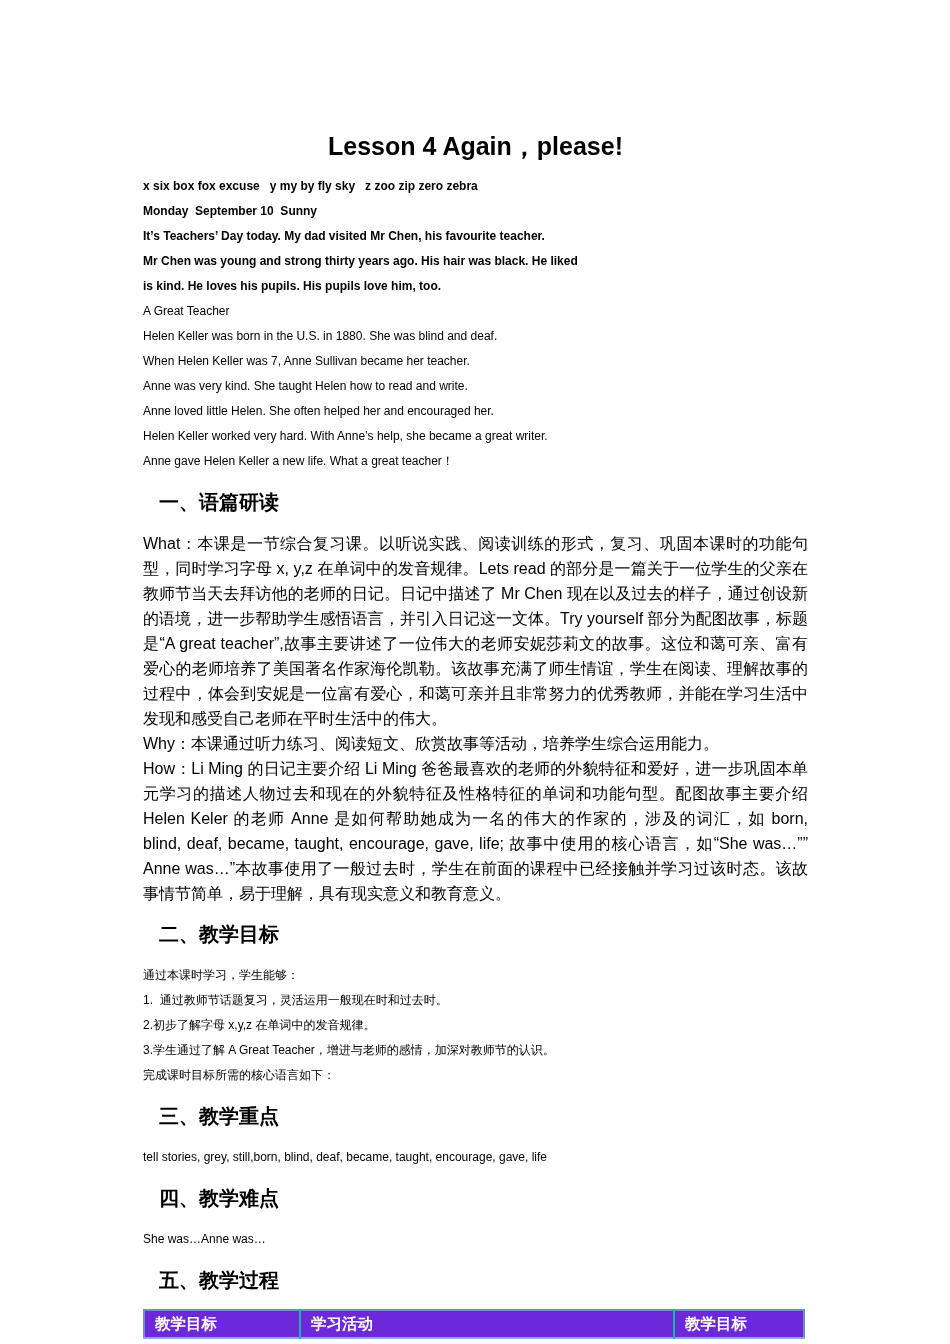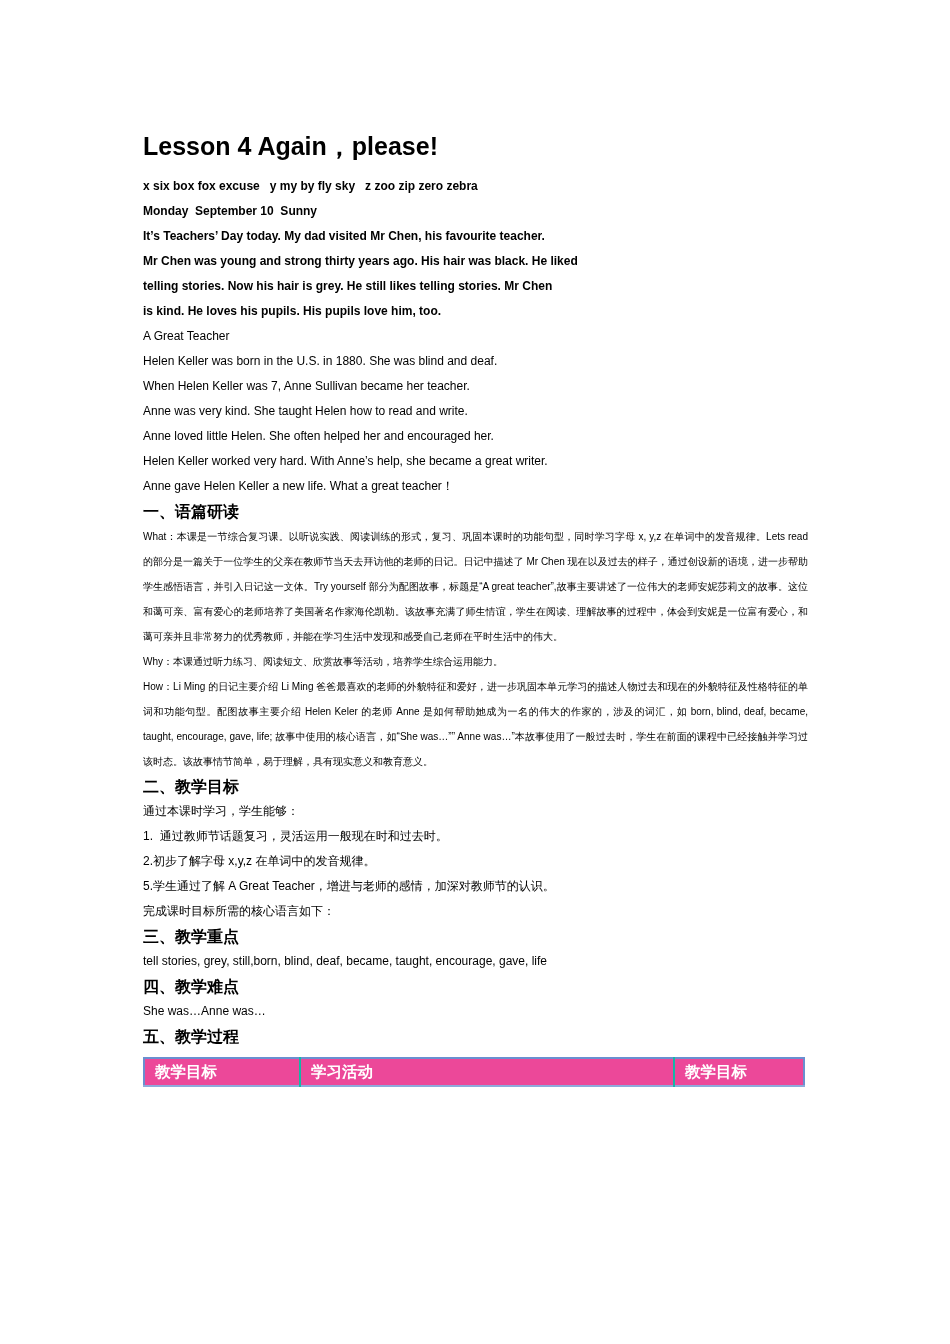--- a/index.html
+++ b/index.html
@@ -17,55 +17,55 @@
   }
   .page {
     position: absolute;
     left: 143px;
     top: 128px;
     width: 665px;
   }
   .doc-title {
     font-size: 25px;
     font-weight: bold;
-    text-align: left;
+    text-align: center;
     line-height: 36px;
     margin: 0 0 10px 0;
     white-space: pre-wrap;
   }
   .line {
     font-size: 12px;
     line-height: 25px;
     white-space: pre-wrap;
   }
   .bold { font-weight: bold; }
   .para {
-    font-size: 10px;
+    font-size: 16px;
     line-height: 25px;
     text-align: justify;
     margin: 0;
   }
   .heading {
-    font-size: 16px;
+    font-size: 20px;
     line-height: 25px;
     font-weight: bold;
-    margin: 0;
+    margin: 16px;
   }
   table.process-table {
     width: 660px;
     margin-top: 8px;
     border-collapse: collapse;
     table-layout: fixed;
     border-left: 2px solid #6a8fd0;
     border-right: 2px solid #6a8fd0;
     border-top: 2px solid #6a8fd0;
     border-bottom: 2px solid #8eaadb;
   }
   table.process-table th {
-    background: #ec4899;
+    background: #6d28d9;
     color: #ffffff;
     font-size: 15.5px;
     font-weight: bold;
     text-align: left;
     height: 26px;
     padding: 1px 4px 1px 10px;
     box-sizing: border-box;
     line-height: 24px;
     overflow: hidden;
     white-space: nowrap;
@@ -78,41 +78,40 @@
 <body>
 
 <div class="page">
 
   <h1 class="doc-title">Lesson 4 Again，please!</h1>
 
   <div class="line bold">x six box fox excuse   y my by fly sky   z zoo zip zero zebra</div>
   <div class="line bold">Monday  September 10  Sunny</div>
   <div class="line bold">It’s Teachers’ Day today. My dad visited Mr Chen, his favourite teacher.</div>
   <div class="line bold">Mr Chen was young and strong thirty years ago. His hair was black. He liked</div>
-  <div class="line bold">telling stories. Now his hair is grey. He still likes telling stories. Mr Chen</div>
   <div class="line bold">is kind. He loves his pupils. His pupils love him, too.</div>
 
   <div class="line">A Great Teacher</div>
   <div class="line">Helen Keller was born in the U.S. in 1880. She was blind and deaf.</div>
   <div class="line">When Helen Keller was 7, Anne Sullivan became her teacher.</div>
   <div class="line">Anne was very kind. She taught Helen how to read and write.</div>
   <div class="line">Anne loved little Helen. She often helped her and encouraged her.</div>
   <div class="line">Helen Keller worked very hard. With Anne’s help, she became a great writer.</div>
   <div class="line">Anne gave Helen Keller a new life. What a great teacher！</div>
 
   <h2 class="heading">一、语篇研读</h2>
   <p class="para">What：本课是一节综合复习课。以听说实践、阅读训练的形式，复习、巩固本课时的功能句型，同时学习字母 x, y,z 在单词中的发音规律。Lets read 的部分是一篇关于一位学生的父亲在教师节当天去拜访他的老师的日记。日记中描述了 Mr Chen 现在以及过去的样子，通过创设新的语境，进一步帮助学生感悟语言，并引入日记这一文体。Try yourself 部分为配图故事，标题是“A great teacher”,故事主要讲述了一位伟大的老师安妮莎莉文的故事。这位和蔼可亲、富有爱心的老师培养了美国著名作家海伦凯勒。该故事充满了师生情谊，学生在阅读、理解故事的过程中，体会到安妮是一位富有爱心，和蔼可亲并且非常努力的优秀教师，并能在学习生活中发现和感受自己老师在平时生活中的伟大。</p>
   <p class="para">Why：本课通过听力练习、阅读短文、欣赏故事等活动，培养学生综合运用能力。</p>
   <p class="para">How：Li Ming 的日记主要介绍 Li Ming 爸爸最喜欢的老师的外貌特征和爱好，进一步巩固本单元学习的描述人物过去和现在的外貌特征及性格特征的单词和功能句型。配图故事主要介绍 Helen Keler 的老师 Anne 是如何帮助她成为一名的伟大的作家的，涉及的词汇，如 born, blind, deaf, became, taught, encourage, gave, life; 故事中使用的核心语言，如“She was…”” Anne was…”本故事使用了一般过去时，学生在前面的课程中已经接触并学习过该时态。该故事情节简单，易于理解，具有现实意义和教育意义。</p>
 
   <h2 class="heading">二、教学目标</h2>
   <div class="line">通过本课时学习，学生能够：</div>
   <div class="line">1.  通过教师节话题复习，灵活运用一般现在时和过去时。</div>
   <div class="line">2.初步了解字母 x,y,z 在单词中的发音规律。</div>
-  <div class="line">5.学生通过了解 A Great Teacher，增进与老师的感情，加深对教师节的认识。</div>
+  <div class="line">3.学生通过了解 A Great Teacher，增进与老师的感情，加深对教师节的认识。</div>
   <div class="line">完成课时目标所需的核心语言如下：</div>
 
   <h2 class="heading">三、教学重点</h2>
   <div class="line">tell stories, grey, still,born, blind, deaf, became, taught, encourage, gave, life</div>
 
   <h2 class="heading">四、教学难点</h2>
   <div class="line">She was…Anne was…</div>
 
   <h2 class="heading">五、教学过程</h2>
 

